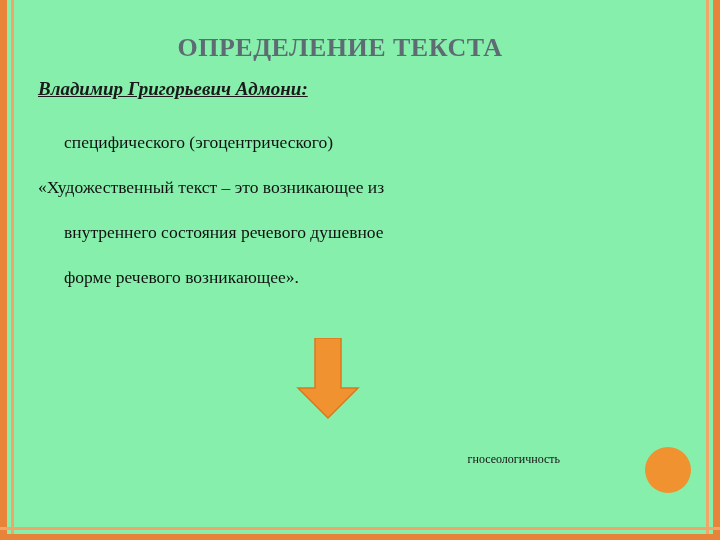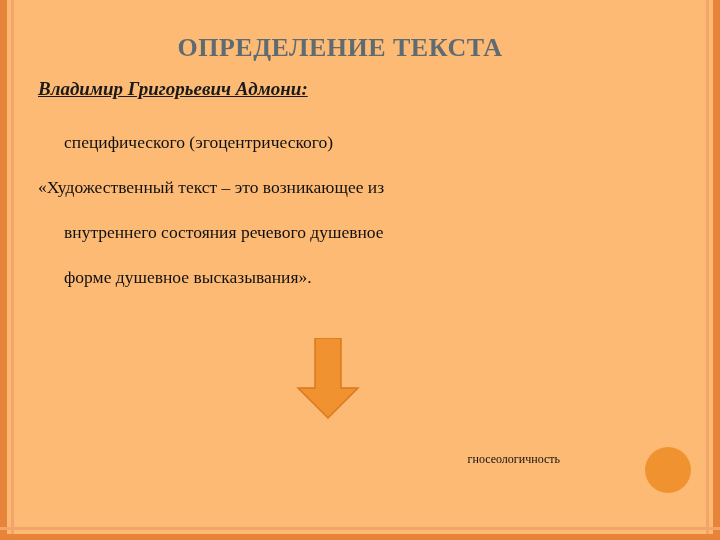--- a/index.html
+++ b/index.html
@@ -10,21 +10,21 @@
     width: 720px;
     height: 540px;
     background: #ffffff;
     font-family: "Liberation Serif", serif;
     overflow: hidden;
   }
   .slide {
     position: relative;
     width: 720px;
     height: 540px;
-    background: #fdba74;
+    background: #86efac;
     box-sizing: border-box;
   }
   
   .bar-left-outer {
     position: absolute;
     left: 0;
     top: 0;
     width: 7px;
     height: 540px;
     background: #E8833A;
@@ -149,21 +149,21 @@
   <div class="bar-bottom-inner"></div>
 
   <div class="title">ОПРЕДЕЛЕНИЕ ТЕКСТА</div>
 
   <div class="author">Владимир Григорьевич Адмони:</div>
 
   <div class="body-text">
     <div class="body-line indent">специфического (эгоцентрического)</div>
     <div class="body-line">«Художественный текст – это возникающее из</div>
     <div class="body-line indent">внутреннего состояния речевого душевное</div>
-    <div class="body-line indent">форме душевное высказывания».</div>
+    <div class="body-line indent">форме речевого возникающее».</div>
   </div>
 
   <div class="arrow">
     <svg width="70" height="82" viewBox="0 0 70 82">
       <polygon points="22,0 48,0 48,50 65,50 35,80 5,50 22,50" fill="#F0922F" stroke="#D9791F" stroke-width="1.5"></polygon>
     </svg>
   </div>
 
   <div class="conclusion">гносеологичность</div>
 

